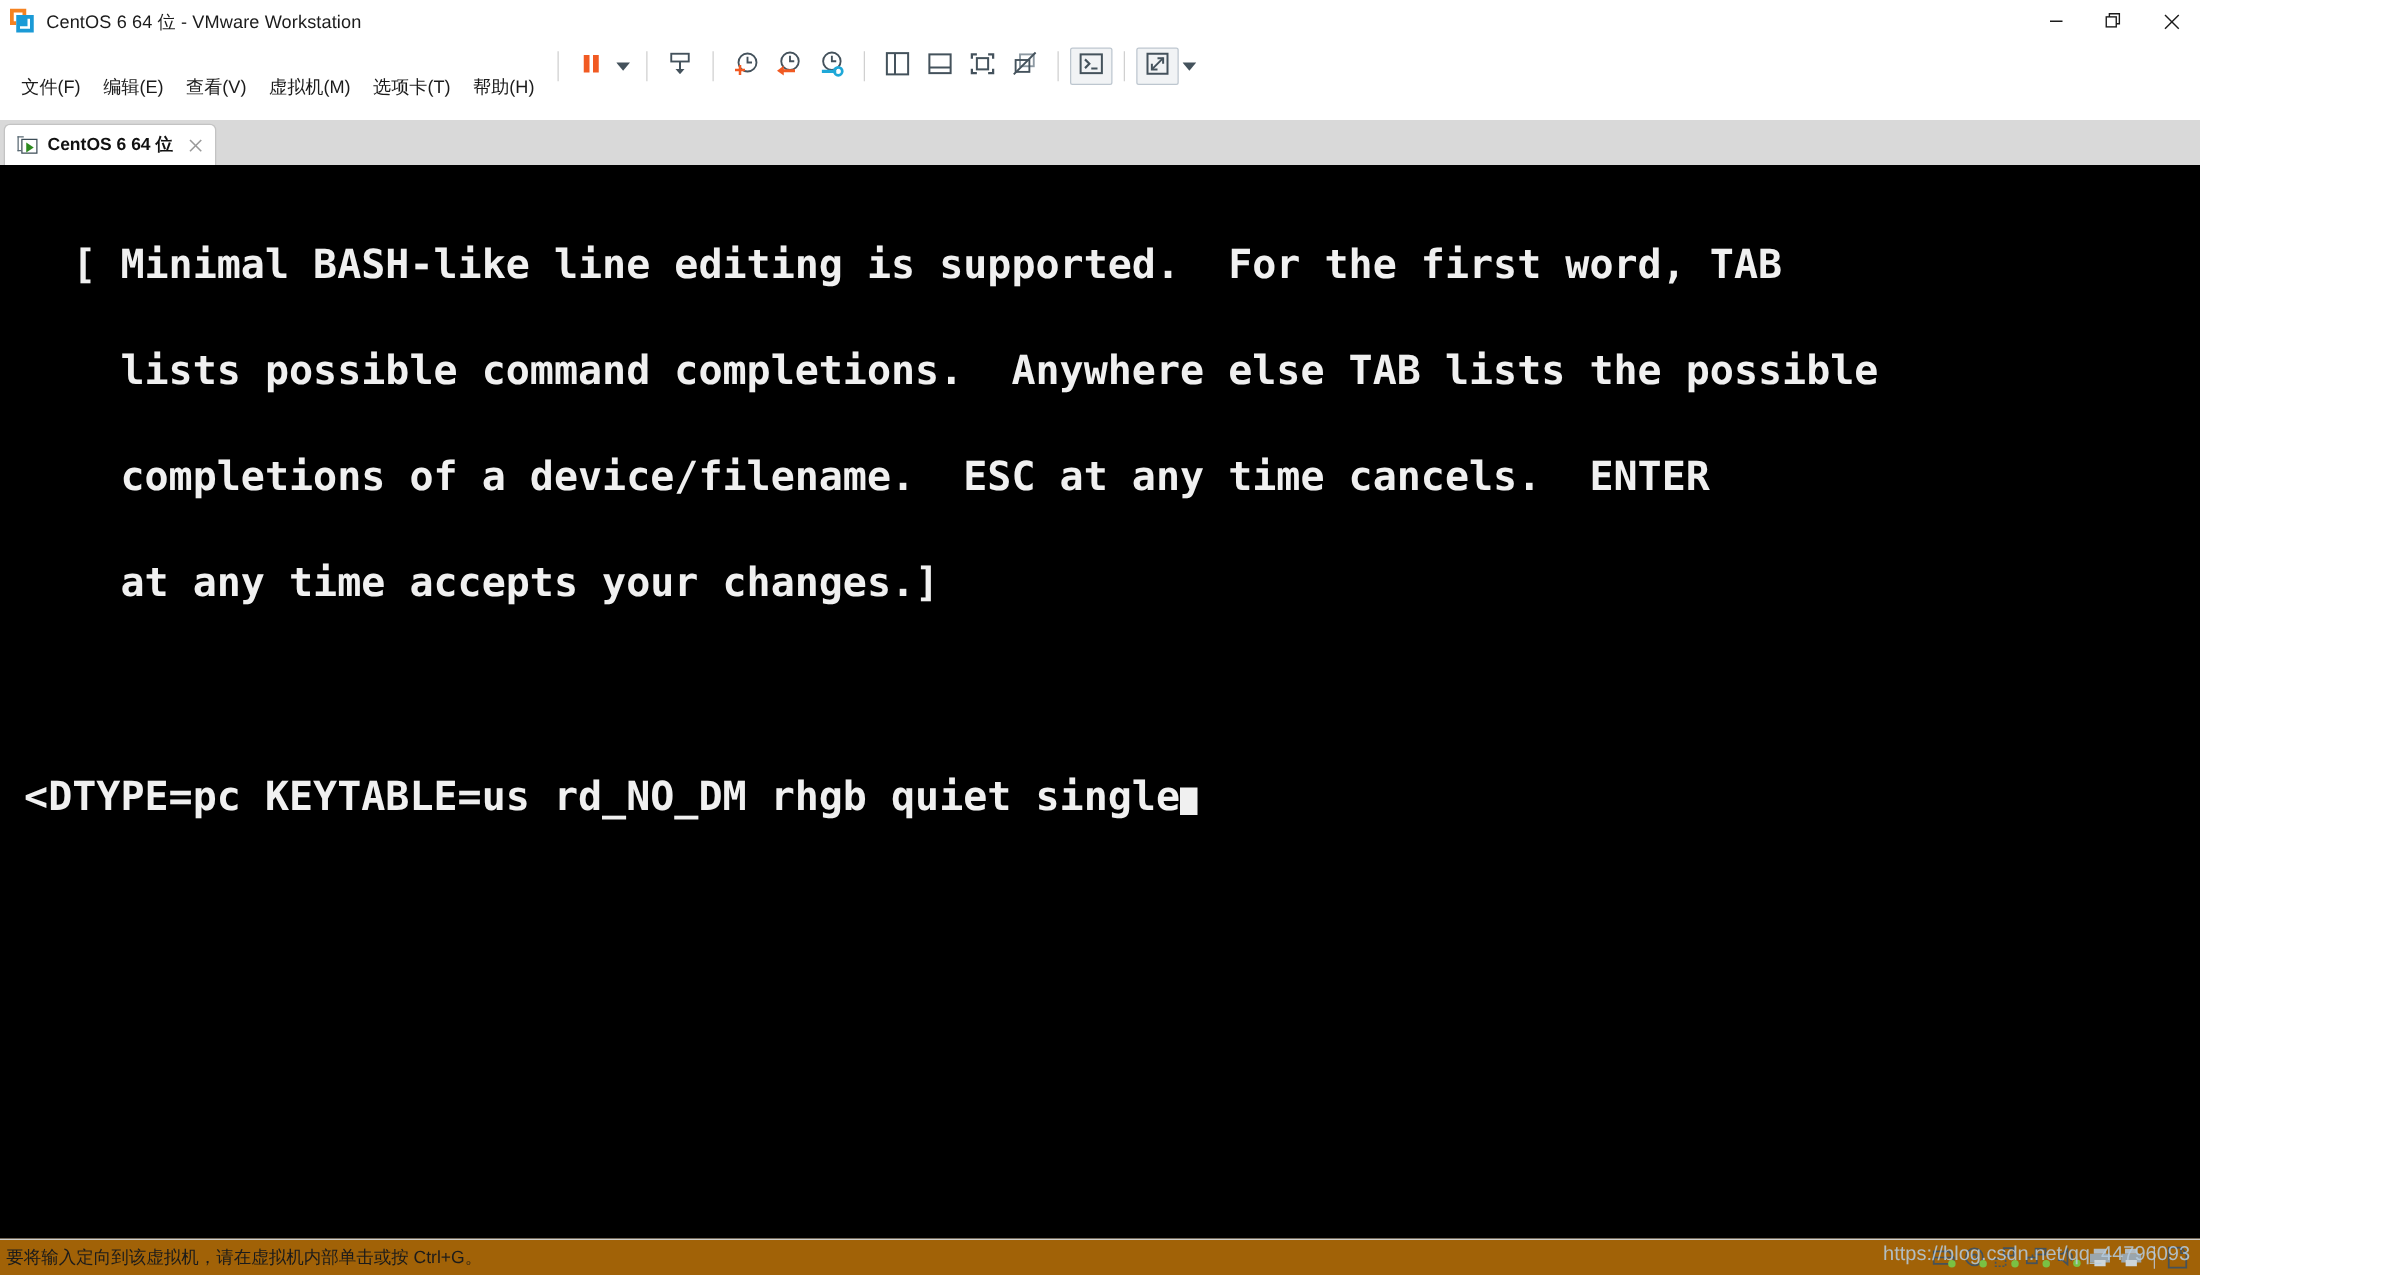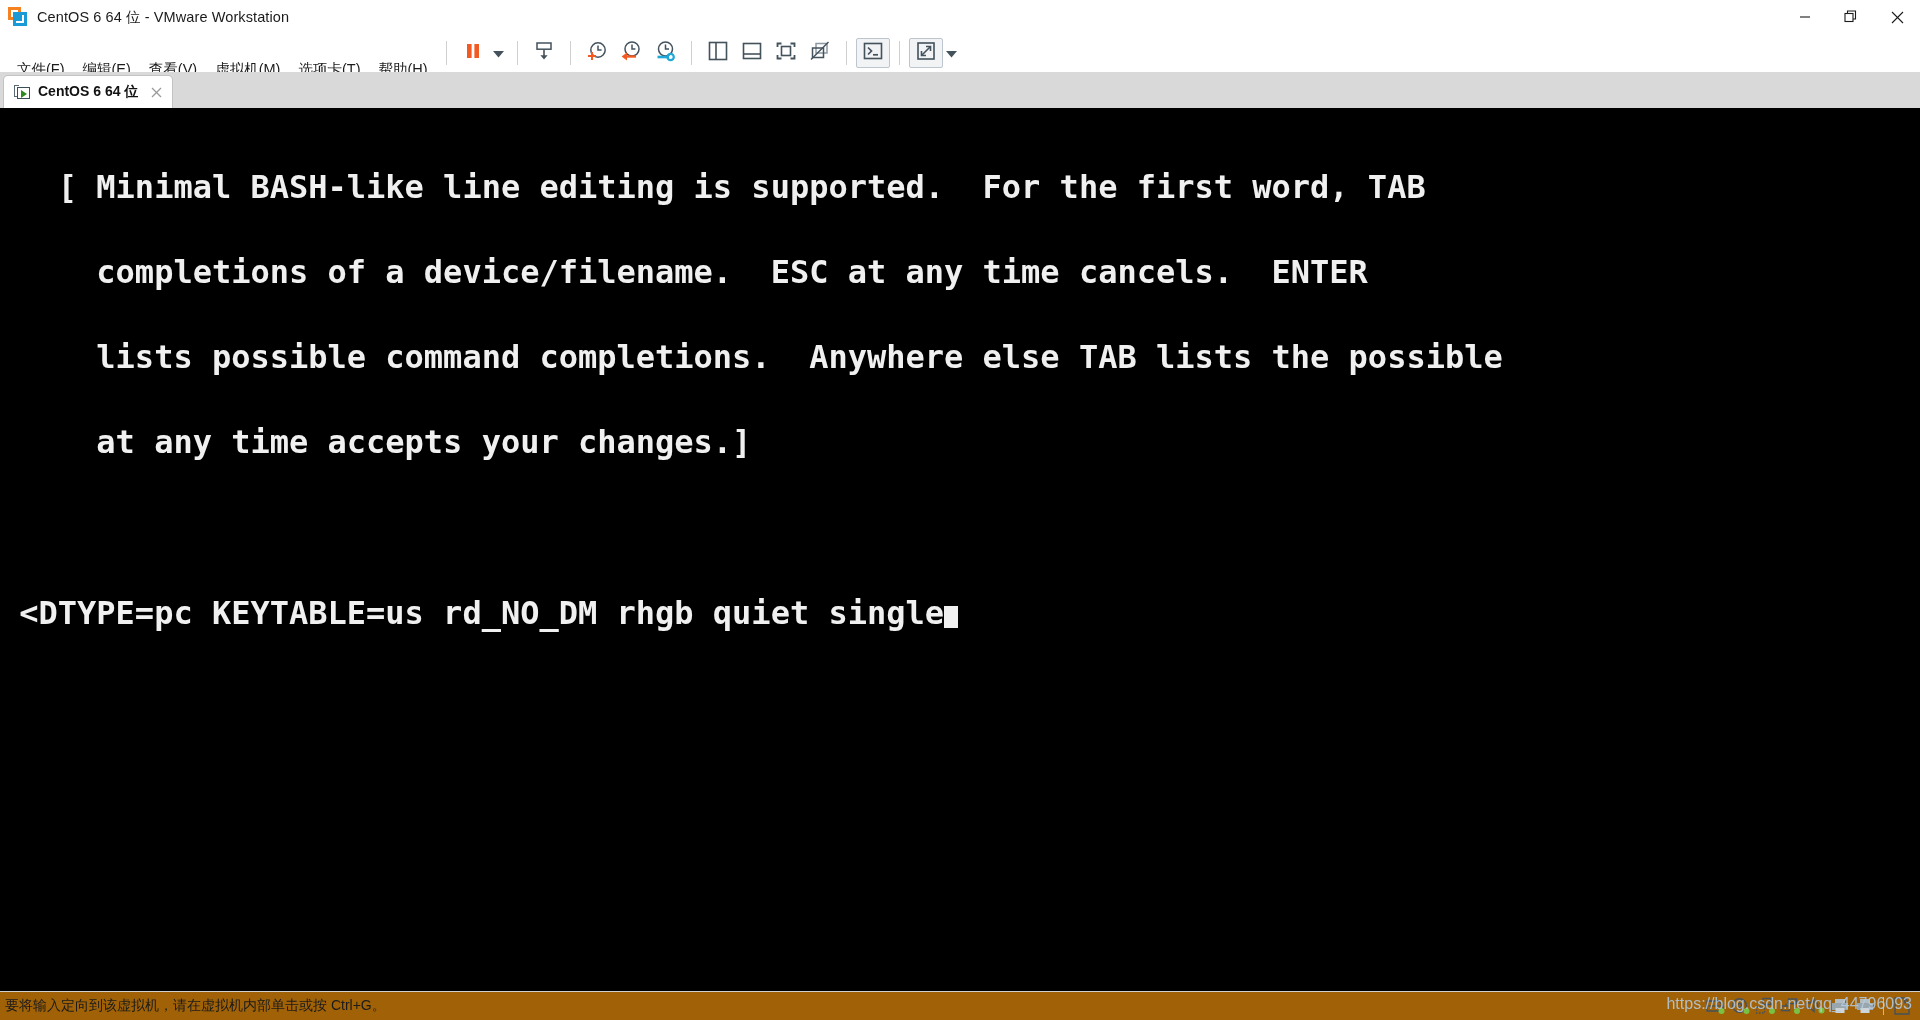--- a/index.html
+++ b/index.html
@@ -6,21 +6,21 @@
     margin: 0;
     padding: 0;
     width: 1920px;
     height: 1020px;
     overflow: hidden;
     background: #ffffff;
     font-family: "Liberation Sans", sans-serif;
   }
 
   #app {
-    width: 1920px;
+    width: 1760px;
     height: 1020px;
     position: relative;
     display: flex;
     flex-direction: column;
     background: #ffffff;
   }
 
   
   .titlebar {
     height: 34px;
@@ -136,20 +136,21 @@
   
   .tabstrip {
     height: 36px;
     min-height: 36px;
     background: #d9d9d9;
     display: flex;
     align-items: flex-end;
     padding-left: 4px;
     box-sizing: border-box;
     position: relative;
+    margin-top: 24px;
   }
   .tab {
     height: 32px;
     background: #ffffff;
     display: flex;
     align-items: center;
     padding: 0 8px 0 10px;
     border-radius: 4px 4px 0 0;
     box-shadow: 0 0 0 1px #c3c3c3;
     cursor: default;
@@ -478,22 +479,22 @@
           <line x1="1" y1="1" x2="10" y2="10" stroke="currentColor" stroke-width="1.3"></line>
           <line x1="10" y1="1" x2="1" y2="10" stroke="currentColor" stroke-width="1.3"></line>
         </svg>
       </span>
     </div>
   </div>
 
   <div class="console-wrap">
     <div class="console">
       <div>   [ Minimal BASH-like line editing is supported.  For the first word, TAB</div>
+      <div>     lists possible command completions.  Anywhere else TAB lists the possible</div>
       <div>     completions of a device/filename.  ESC at any time cancels.  ENTER</div>
-      <div>     lists possible command completions.  Anywhere else TAB lists the possible</div>
       <div>     at any time accepts your changes.]</div>
       <div class="blankline"></div>
       <div><span> &lt;DTYPE=pc KEYTABLE=us rd_NO_DM rhgb quiet single</span><span class="cursor"></span></div>
     </div>
   </div>
 
   <div class="statusbar">
     <div class="status-text">要将输入定向到该虚拟机，请在虚拟机内部单击或按 Ctrl+G。</div>
 
     <div class="status-icons">

